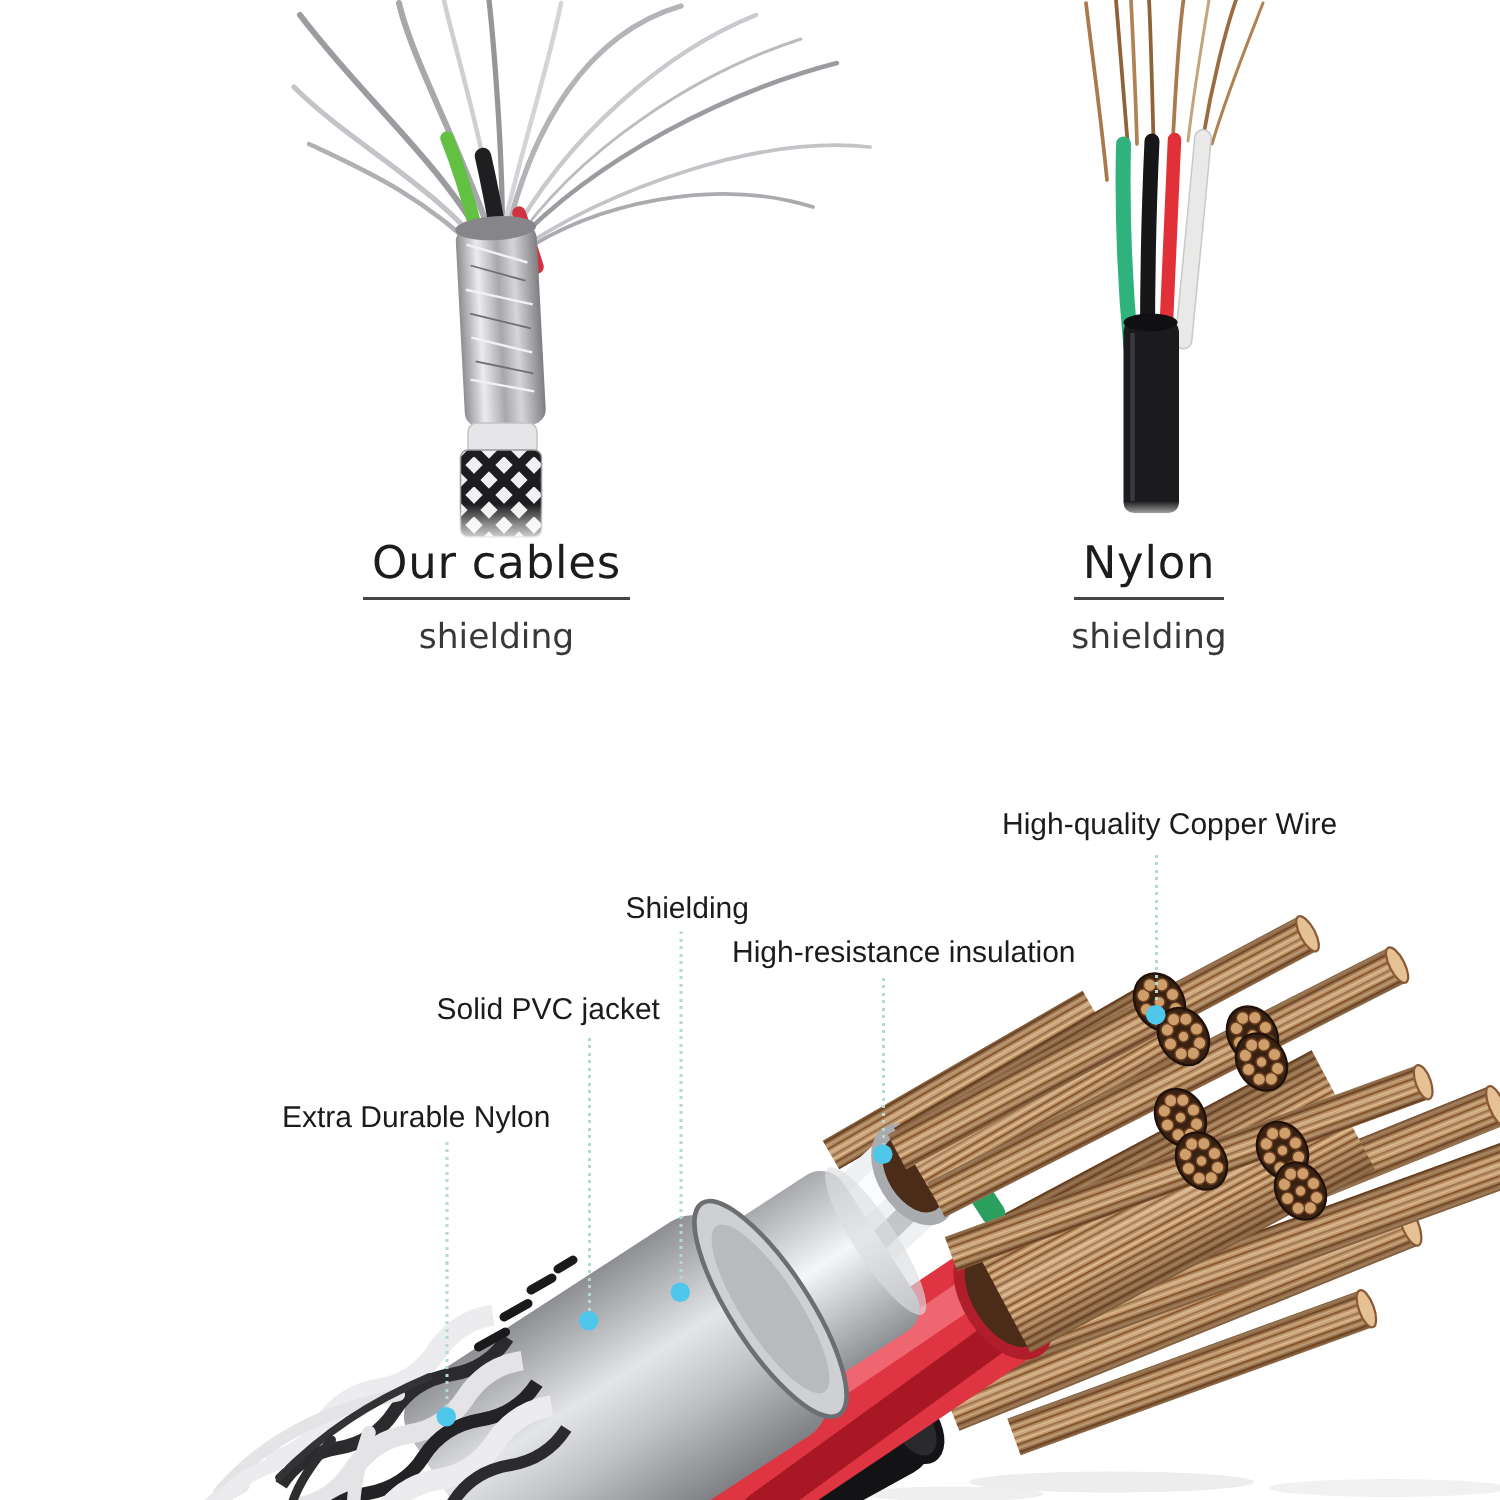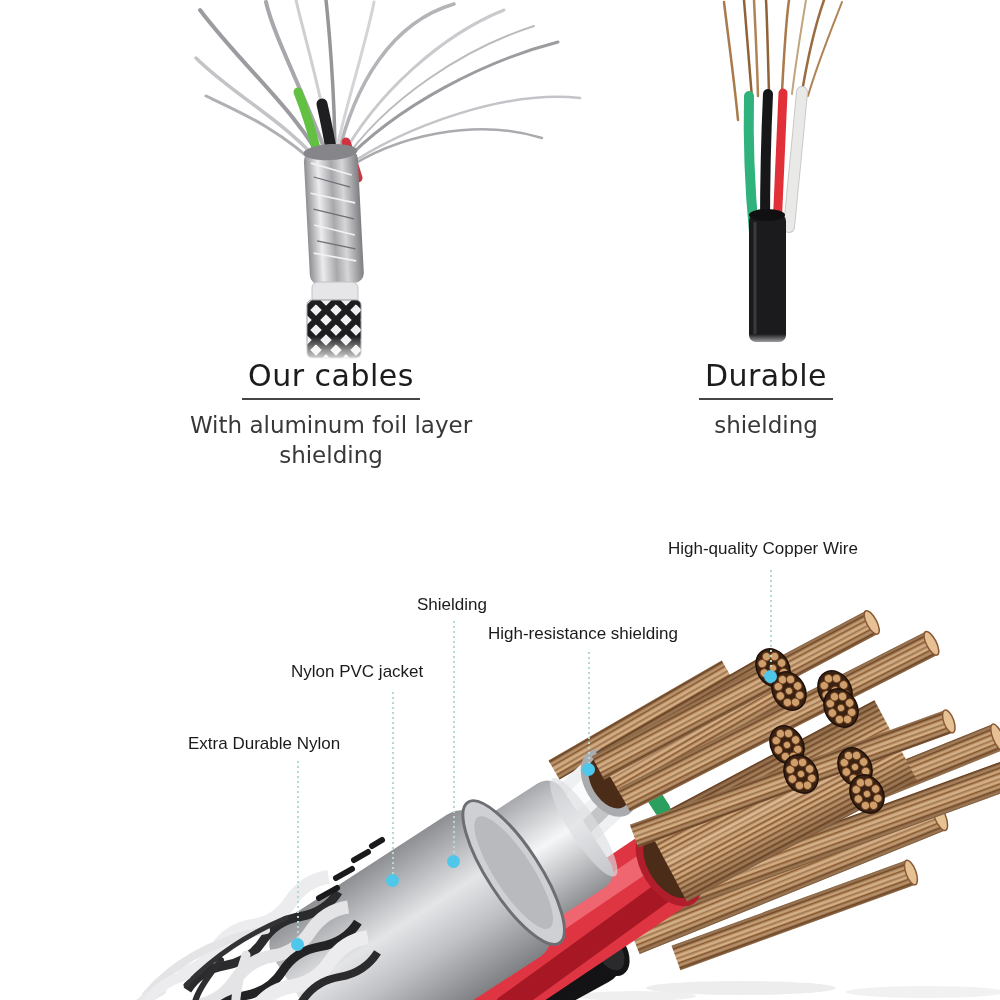--- a/index.html
+++ b/index.html
@@ -4,21 +4,21 @@
 <style>
   html,body{margin:0;padding:0;background:#fff;}
   .stage{position:relative;width:1000px;height:1000px;background:var(--background,#fff);overflow:hidden;
          font-family:"Liberation Sans",sans-serif;margin-left:36px;}
   svg.art{position:absolute;left:0;top:0;}
   .hdr-col{position:absolute;text-align:center;}
   .hdr-title{display:inline-block;font-family:"DejaVu Sans",sans-serif;font-size:30px;letter-spacing:.5px;
              color:var(--heading-text,#1c1c1c);border-bottom:2px solid #454545;padding:0 6px 5px 6px;}
   .hdr-sub{position:absolute;text-align:center;font-family:"DejaVu Sans",sans-serif;font-size:23px;
            line-height:30px;color:var(--body-text,#383838);}
-  .callout-label{position:absolute;white-space:nowrap;font-size:17px;color:var(--label-text,#1b1b1b);}
+  .callout-label{position:absolute;white-space:nowrap;font-size:20px;color:var(--label-text,#1b1b1b);}
   .leader{position:absolute;width:2px;
           background-image:repeating-linear-gradient(to bottom,var(--leader-line,#b5d8d0) 0 2px,transparent 2px 5px);}
   .dot{position:absolute;width:13px;height:13px;border-radius:50%;background:var(--callout-dot,#4ec7ea);}
 </style>
 </head>
 <body>
 
 <div class="stage">
 
 <svg class="art" width="1000" height="1000" viewBox="0 0 1000 1000">
@@ -285,43 +285,42 @@
             <path d="M336,846 l10,-6"></path>
       </g>
     </g>
   </g>
 </svg>
 
 <div class="hdr-col" style="left:140px;top:358px;width:310px;">
   <span class="hdr-title">Our cables</span>
 </div>
 <div class="hdr-sub" style="left:105px;top:410px;width:380px;">
-  <div>With aluminum foil layer</div>
   <div>shielding</div>
 </div>
 <div class="hdr-col" style="left:545px;top:358px;width:370px;">
-  <span class="hdr-title">Durable</span>
+  <span class="hdr-title">Nylon</span>
 </div>
 <div class="hdr-sub" style="left:540px;top:410px;width:380px;">
   <div>shielding</div>
 </div>
 
 <div class="callout-label" style="left:632px;top:539px;">High-quality Copper Wire</div>
 <div class="leader" style="left:734px;top:570px;height:100px;"></div>
 <div class="dot" style="left:728px;top:670px;"></div>
 
 <div class="callout-label" style="left:381px;top:595px;">Shielding</div>
 <div class="leader" style="left:417px;top:621px;height:234px;"></div>
 <div class="dot" style="left:411px;top:855px;"></div>
 
-<div class="callout-label" style="left:452px;top:624px;">High-resistance shielding</div>
+<div class="callout-label" style="left:452px;top:624px;">High-resistance insulation</div>
 <div class="leader" style="left:552px;top:652px;height:111px;"></div>
 <div class="dot" style="left:546px;top:763px;"></div>
 
-<div class="callout-label" style="left:255px;top:662px;">Nylon PVC jacket</div>
+<div class="callout-label" style="left:255px;top:662px;">Solid PVC jacket</div>
 <div class="leader" style="left:356px;top:692px;height:182px;"></div>
 <div class="dot" style="left:350px;top:874px;"></div>
 
 <div class="callout-label" style="left:152px;top:734px;text-align:right;">Extra Durable Nylon</div>
 <div class="leader" style="left:261px;top:761px;height:177px;"></div>
 <div class="dot" style="left:255px;top:938px;"></div>
 
 </div>
 
 </body></html>

